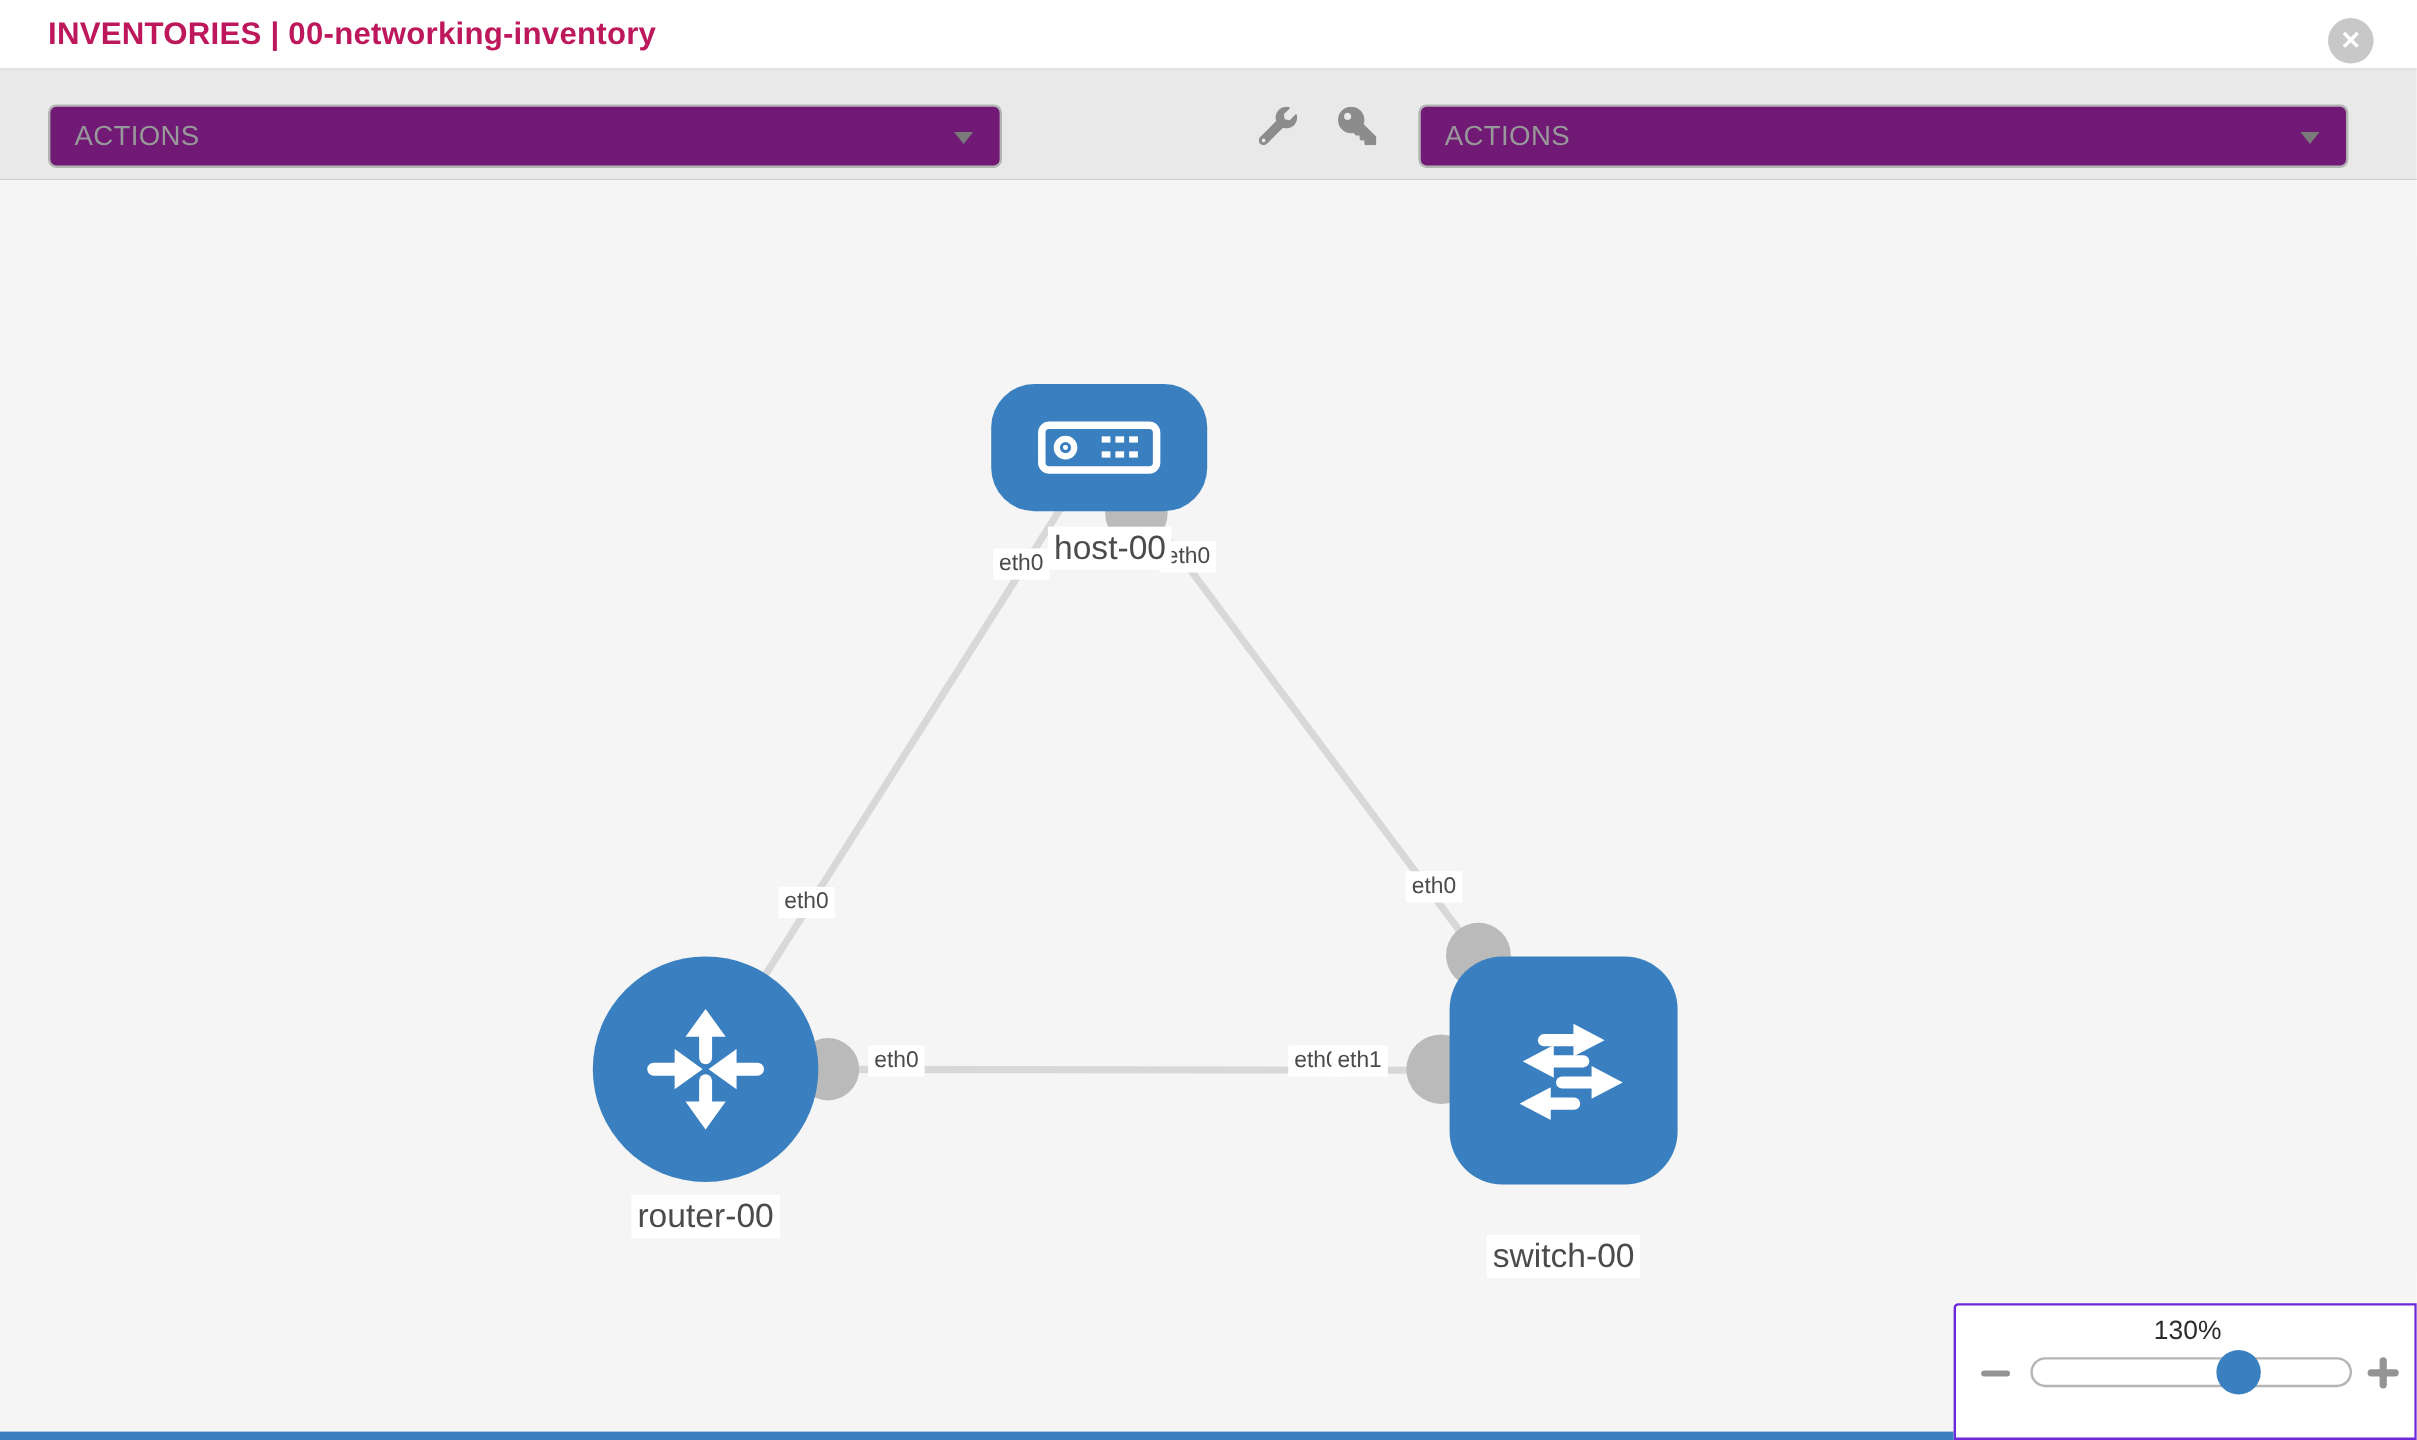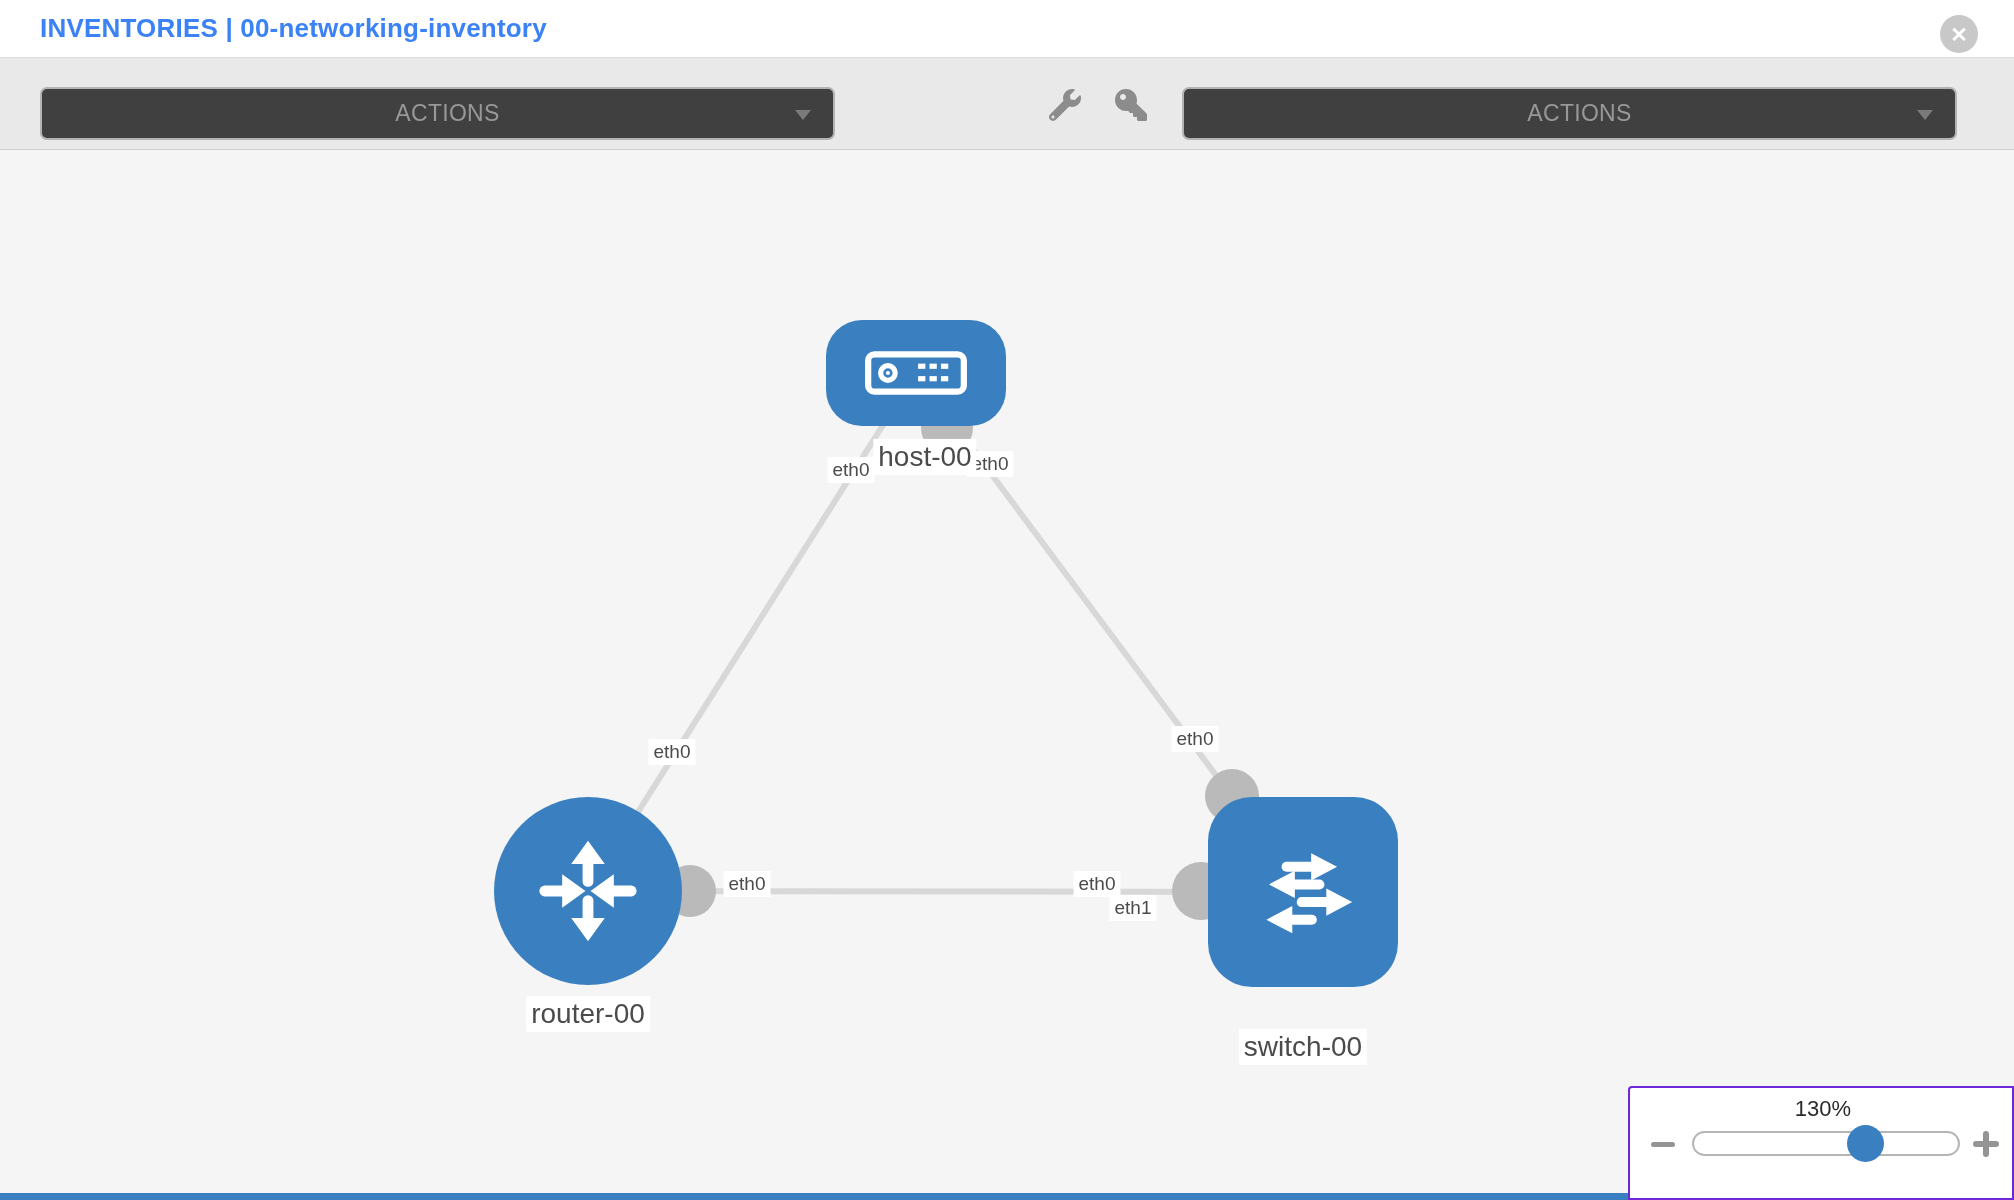--- a/index.html
+++ b/index.html
@@ -10,30 +10,30 @@
     --toolbar_bg:#e9e9e9;
     --accent_strip:#3a80c0;
   }
   *{box-sizing:border-box;margin:0;padding:0;}
   html,body{width:2014px;height:1200px;overflow:hidden;background:#fff;
     font-family:"Liberation Sans","DejaVu Sans",sans-serif;}
   .app{position:relative;width:2014px;height:1200px;background:#fff;}
 
   
   .header{position:absolute;left:0;top:0;width:2014px;height:57px;background:#fff;}
-  .page-title{position:absolute;left:40px;top:13px;font-size:26px;font-weight:700;color:#3b82f6;letter-spacing:.2px;}
+  .page-title{position:absolute;left:40px;top:13px;font-size:26px;font-weight:700;color:#be185d;letter-spacing:.2px;}
   .close-btn{position:absolute;left:1940px;top:15px;width:38px;height:38px;border:none;border-radius:50%;
     background:#c8c8c8;cursor:pointer;display:flex;align-items:center;justify-content:center;}
   .close-btn span{color:#fff;font-size:21px;font-weight:700;line-height:1;}
 
   
   .toolbar{position:absolute;left:0;top:57px;width:2014px;height:93px;background:var(--toolbar_bg);
     border-top:1px solid #dcdcdc;border-bottom:1px solid #cfcfcf;}
-  .select{position:absolute;top:29px;height:53px;background:#404040;border:2px solid #b3b3b3;border-radius:7px;
-    display:flex;align-items:center;cursor:pointer;justify-content:center;}
+  .select{position:absolute;top:29px;height:53px;background:#701a75;border:2px solid #b3b3b3;border-radius:7px;
+    display:flex;align-items:center;cursor:pointer;}
   .select .sel-label{margin-left:20px;font-size:23px;color:#98989a;letter-spacing:.3px;}
   .select .caret{position:absolute;right:22px;top:21px;width:0;height:0;
     border-left:8px solid transparent;border-right:8px solid transparent;border-top:10px solid #7a7a7a;}
   .select.actions{left:40px;width:795px;}
   .select.search{left:1182px;width:775px;}
   .tool-btn{position:absolute;top:24px;width:46px;height:46px;background:transparent;border:none;cursor:pointer;
     display:flex;align-items:center;justify-content:center;}
   .tool-btn.wrench{left:1042px;}
   .tool-btn.key{left:1108px;}
   .tool-btn svg{fill:#8c8c8c;}
@@ -164,21 +164,21 @@
         </g>
       </svg>
     </div>
 
     <div class="lbl if-lbl" style="left:851px;top:320px;">eth0</div>
     <div class="lbl if-lbl" style="left:672px;top:602px;">eth0</div>
     <div class="lbl if-lbl" style="left:990px;top:314px;">eth0</div>
     <div class="lbl if-lbl" style="left:1195px;top:589px;">eth0</div>
     <div class="lbl if-lbl" style="left:747px;top:734px;">eth0</div>
     <div class="lbl if-lbl" style="left:1097px;top:734px;">eth0</div>
-    <div class="lbl if-lbl" style="left:1133px;top:734px;margin-top:24px;">eth1</div>
+    <div class="lbl if-lbl" style="left:1133px;top:734px;">eth1</div>
 
     <div class="lbl node-lbl" style="left:925px;top:307px;">host-00</div>
     <div class="lbl node-lbl" style="left:588px;top:864px;">router-00</div>
     <div class="lbl node-lbl" style="left:1303px;top:864px;margin-top:33px;">switch-00</div>
   </div>
 
   <div class="zoom-panel">
     <div class="zoom-level">130%</div>
     <button class="zoom-out">
       <span class="minus-bar"></span>

